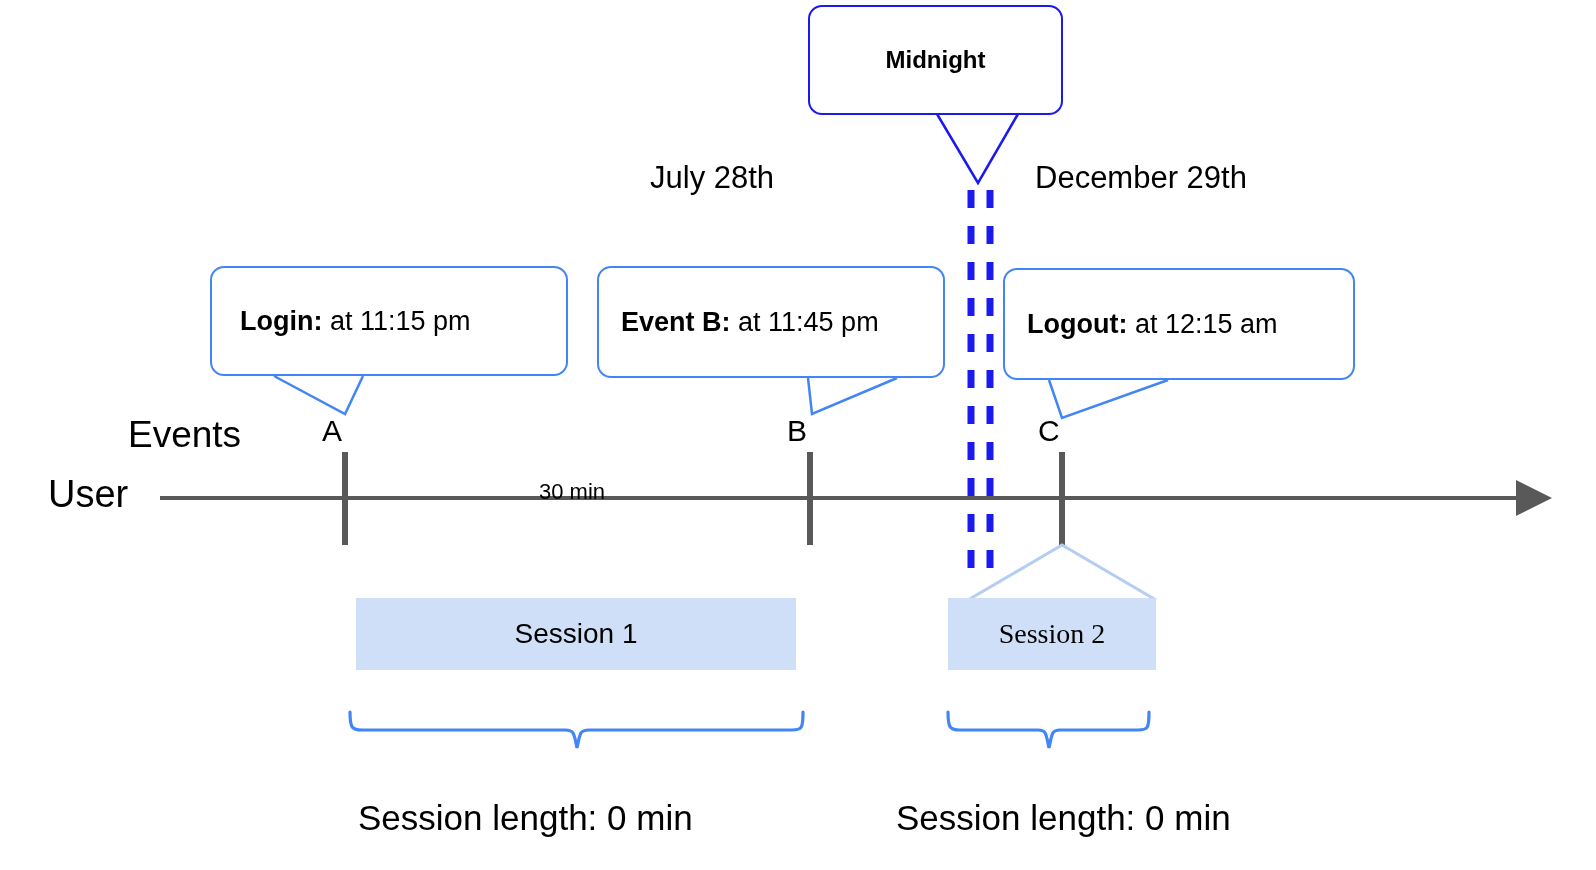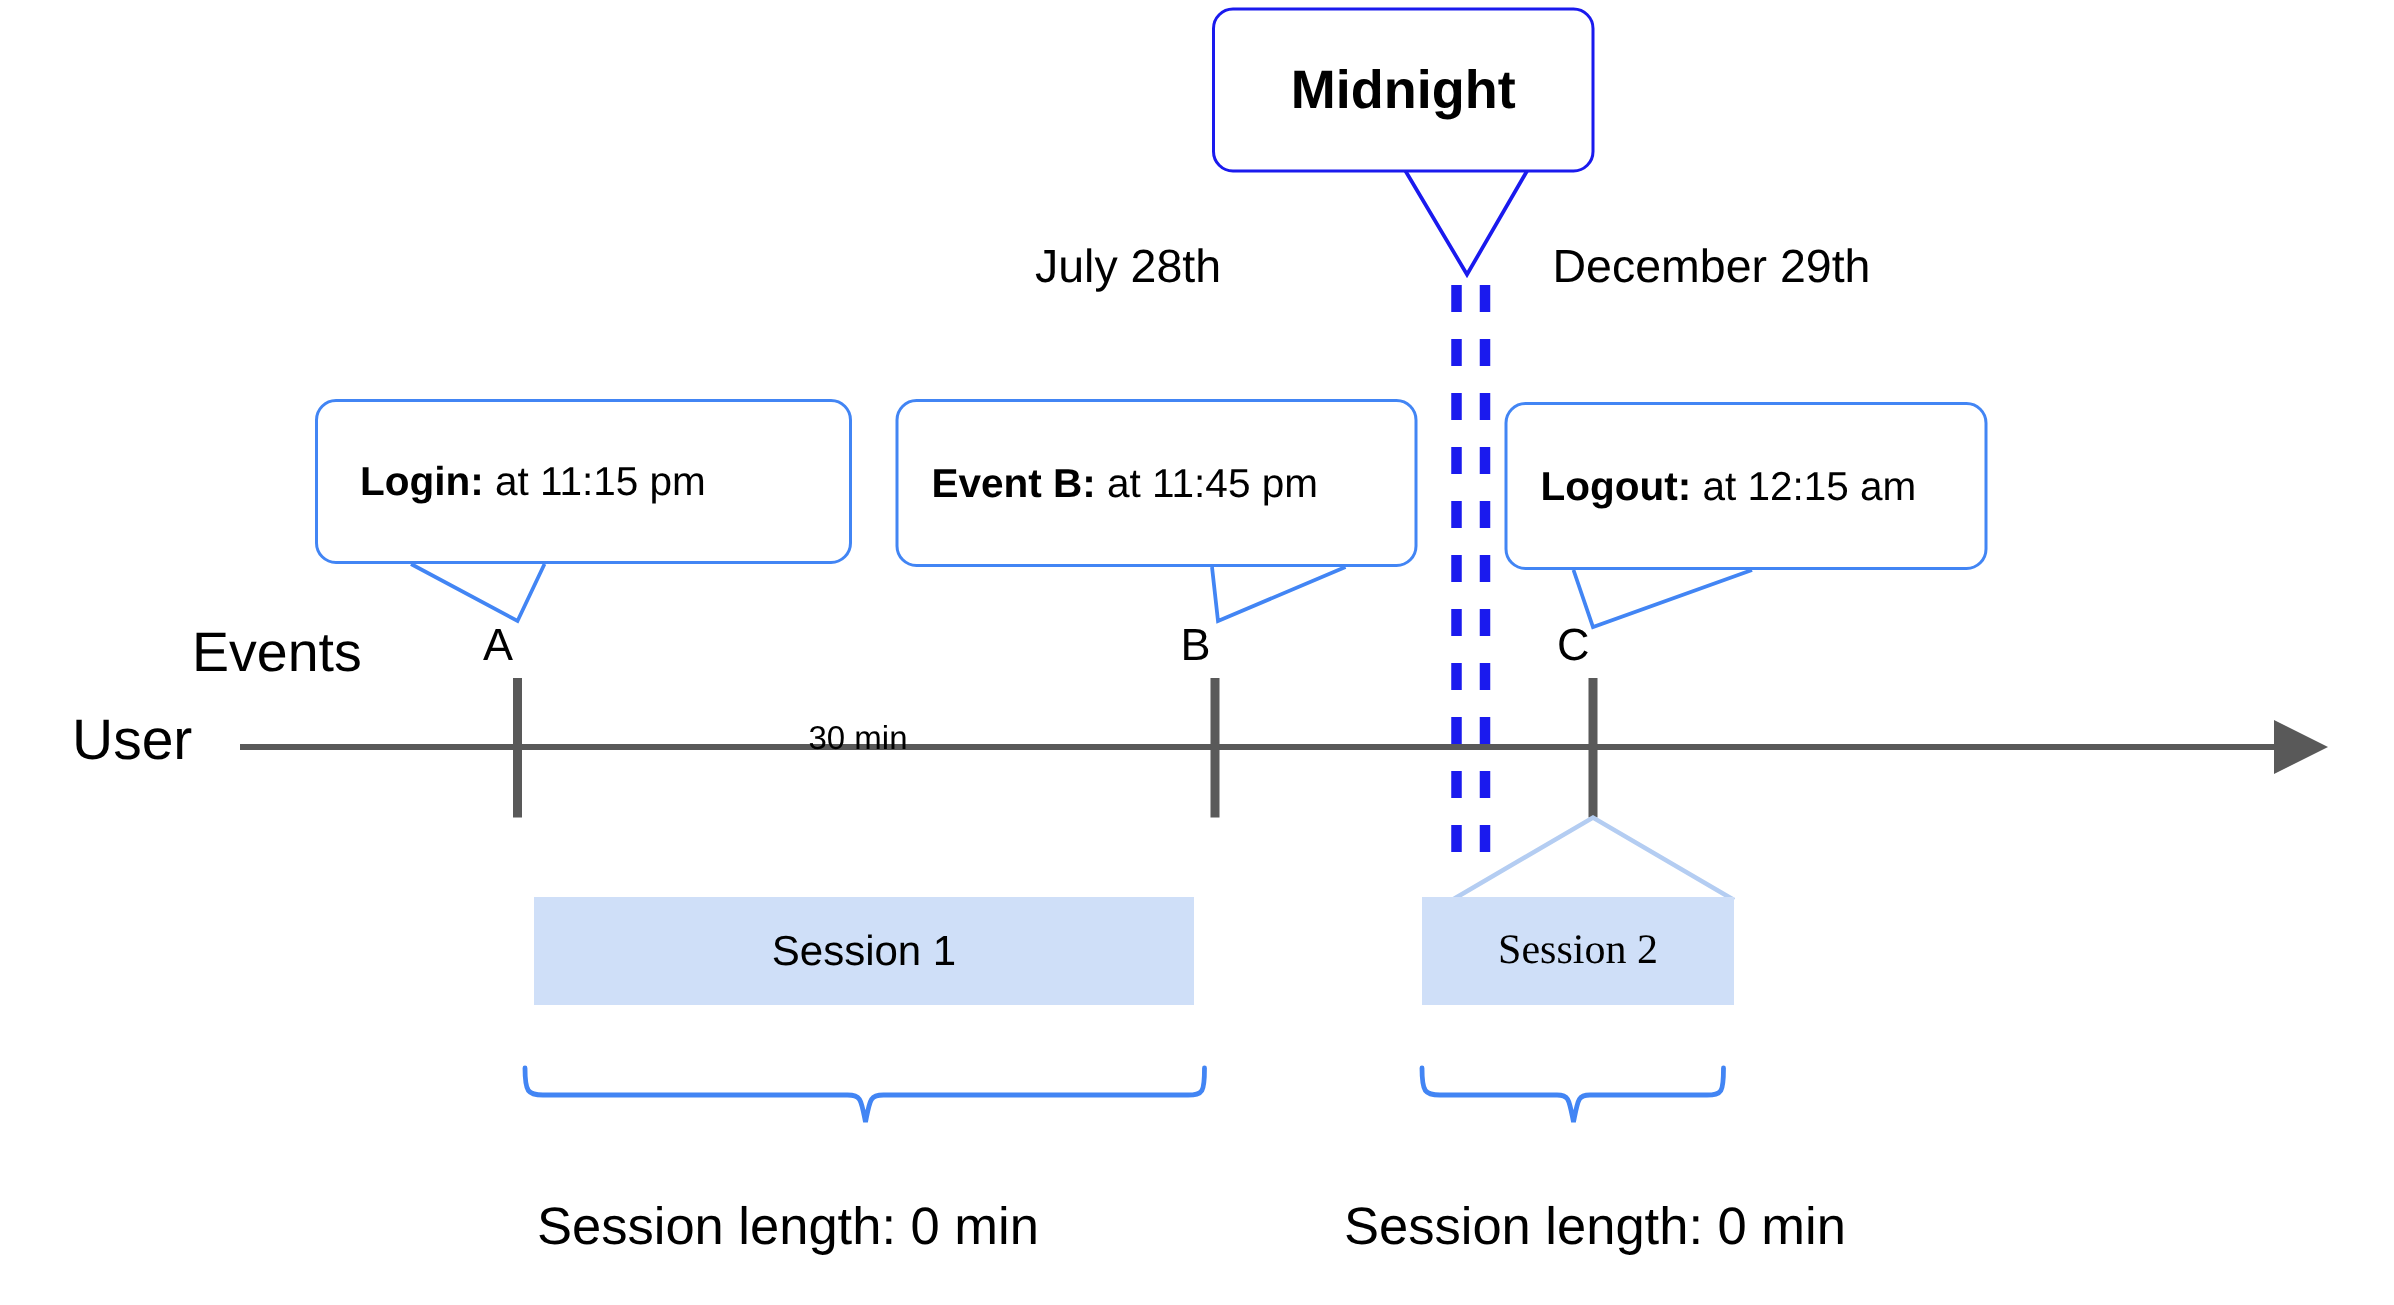--- a/index.html
+++ b/index.html
@@ -9,21 +9,21 @@
   #stage{position:relative;width:1596px;height:870px;background:#fff;}
   svg.layer{position:absolute;left:0;top:0;width:1596px;height:870px;}
 
   .cbox{position:absolute;display:flex;align-items:center;box-sizing:border-box;
         background:#fff;border:2px solid #4285f4;border-radius:14px;}
   .cbox .txt{padding-left:28px;font-size:27px;line-height:1.2;white-space:nowrap;}
   .cbox .txt b{font-weight:bold;}
 
   .midnight-box{position:absolute;display:flex;align-items:center;justify-content:center;
         box-sizing:border-box;background:#fff;border:2px solid #1a1aee;border-radius:14px;}
-  .midnight-box .txt{font-size:36px;font-weight:bold;}
+  .midnight-box .txt{font-size:24px;font-weight:bold;}
 
   .lbl{position:absolute;white-space:nowrap;}
   .date-lbl{font-size:31px;}
   .evt-lbl{font-size:30px;}
   .events-lbl{font-size:37px;}
   .user-lbl{font-size:38px;}
   .dur-lbl{font-size:22px;margin-top:32px;}
   .sess-lbl{font-size:28px;}
   .len-lbl{font-size:35px;}
 
@@ -65,36 +65,36 @@
              C580,733 580,730 589,730 L792,730 C802,730 803,728 803,712" fill="none" stroke="#4285f4" stroke-width="3.2" stroke-linecap="round"></path>
 
     <path d="M948,712 C948,728 950,730 960,730 L1038,730 C1046,730 1046,733 1049,748
              C1052,733 1052,730 1060,730 L1138,730 C1148,730 1149,728 1149,712" fill="none" stroke="#4285f4" stroke-width="3.2" stroke-linecap="round"></path>
   </svg>
 
   <div class="midnight-box" style="left:808px;top:5px;width:255px;height:110px;">
     <span class="txt">Midnight</span>
   </div>
 
-  <div class="lbl date-lbl" style="left:690px;top:160px;">July 28th</div>
+  <div class="lbl date-lbl" style="left:650px;top:160px;">July 28th</div>
   <div class="lbl date-lbl" style="left:1035px;top:160px;">December 29th</div>
 
   <div class="cbox" style="left:210px;top:266px;width:358px;height:110px;">
     <span class="txt">
       <b>Login:</b><span> at 11:15 pm</span>
     </span>
   </div>
 
   <div class="cbox" style="left:597px;top:266px;width:348px;height:112px;">
     <span class="txt" style="padding-left:22px;">
       <b>Event B:</b><span> at 11:45 pm</span>
     </span>
   </div>
 
-  <div class="cbox" style="left:1003px;top:268px;width:322px;height:112px;">
+  <div class="cbox" style="left:1003px;top:268px;width:352px;height:112px;">
     <span class="txt" style="padding-left:22px;">
       <b>Logout:</b><span> at 12:15 am</span>
     </span>
   </div>
 
   <div class="lbl events-lbl" style="left:128px;top:414px;">Events</div>
   <div class="lbl user-lbl" style="left:48px;top:473px;">User</div>
 
   <div class="lbl evt-lbl" style="left:322px;top:414px;">A</div>
   <div class="lbl evt-lbl" style="left:787px;top:414px;">B</div>

